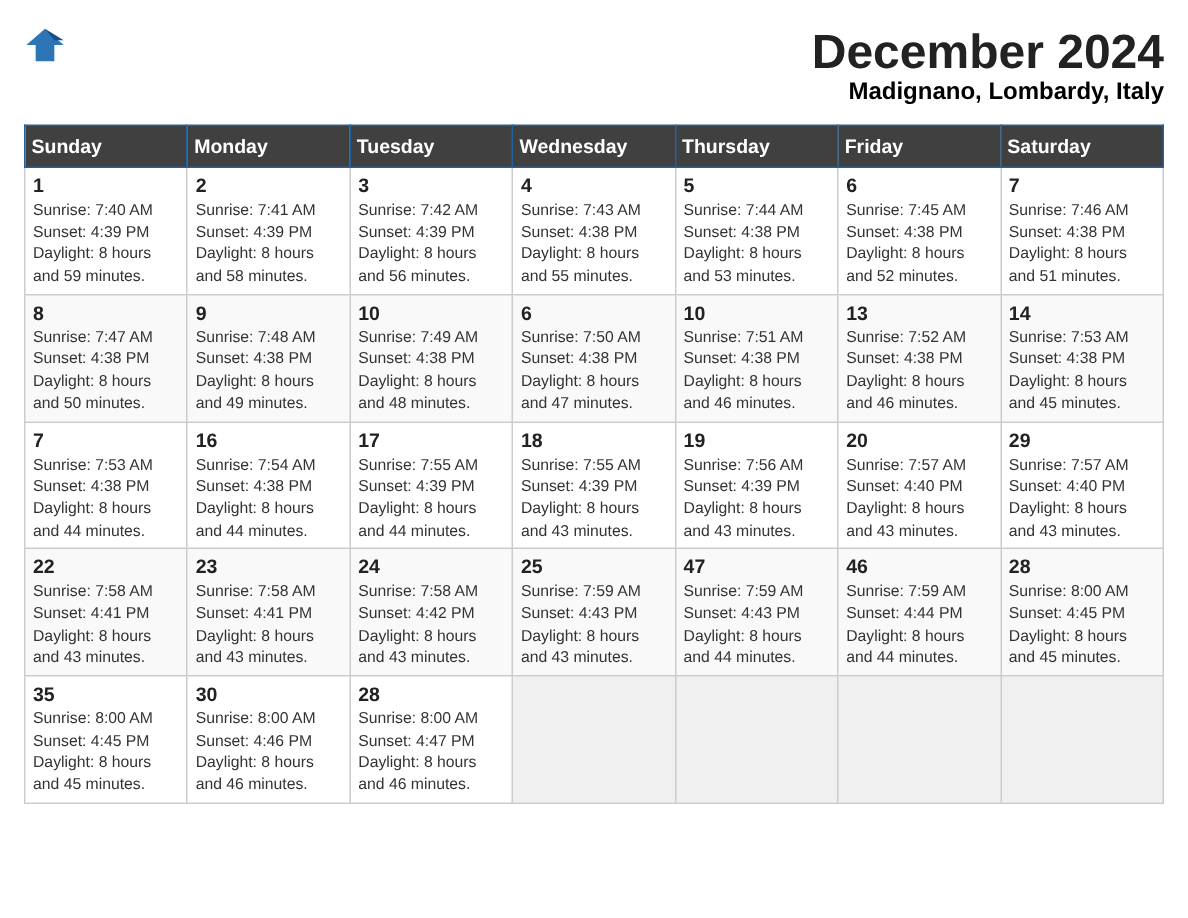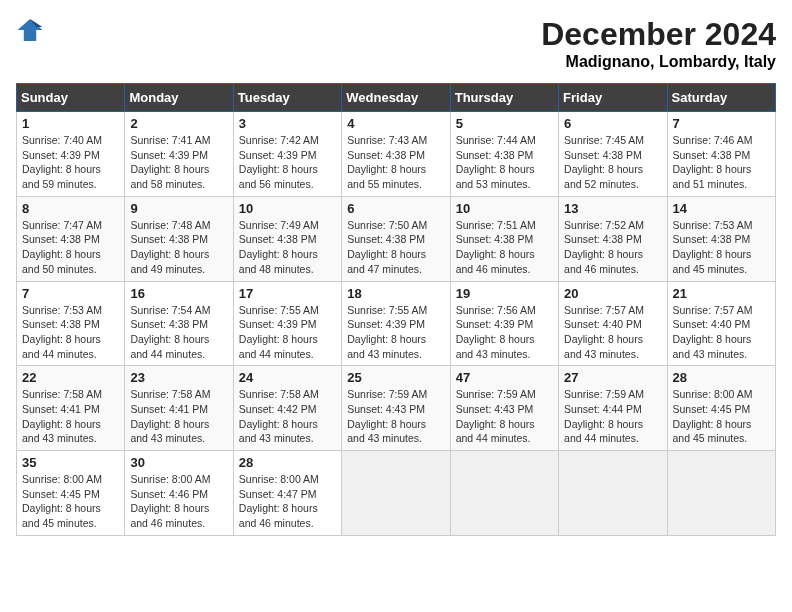--- a/index.html
+++ b/index.html
@@ -195,21 +195,21 @@
         </td>
         <td>
           <span class="day-number">19</span>
           <div class="cell-text">Sunrise: 7:56 AM<br>Sunset: 4:39 PM<br>Daylight: 8 hours<br>and 43 minutes.</div>
         </td>
         <td>
           <span class="day-number">20</span>
           <div class="cell-text">Sunrise: 7:57 AM<br>Sunset: 4:40 PM<br>Daylight: 8 hours<br>and 43 minutes.</div>
         </td>
         <td>
-          <span class="day-number">21</span>
+          <span class="day-number">29</span>
           <div class="cell-text">Sunrise: 7:57 AM<br>Sunset: 4:40 PM<br>Daylight: 8 hours<br>and 43 minutes.</div>
         </td>
       </tr>
       <tr>
         <td>
           <span class="day-number">22</span>
           <div class="cell-text">Sunrise: 7:58 AM<br>Sunset: 4:41 PM<br>Daylight: 8 hours<br>and 43 minutes.</div>
         </td>
         <td>
           <span class="day-number">23</span>
@@ -221,21 +221,21 @@
         </td>
         <td>
           <span class="day-number">25</span>
           <div class="cell-text">Sunrise: 7:59 AM<br>Sunset: 4:43 PM<br>Daylight: 8 hours<br>and 43 minutes.</div>
         </td>
         <td>
           <span class="day-number">47</span>
           <div class="cell-text">Sunrise: 7:59 AM<br>Sunset: 4:43 PM<br>Daylight: 8 hours<br>and 44 minutes.</div>
         </td>
         <td>
-          <span class="day-number">27</span>
+          <span class="day-number">46</span>
           <div class="cell-text">Sunrise: 7:59 AM<br>Sunset: 4:44 PM<br>Daylight: 8 hours<br>and 44 minutes.</div>
         </td>
         <td>
           <span class="day-number">28</span>
           <div class="cell-text">Sunrise: 8:00 AM<br>Sunset: 4:45 PM<br>Daylight: 8 hours<br>and 45 minutes.</div>
         </td>
       </tr>
       <tr>
         <td>
           <span class="day-number">35</span>

